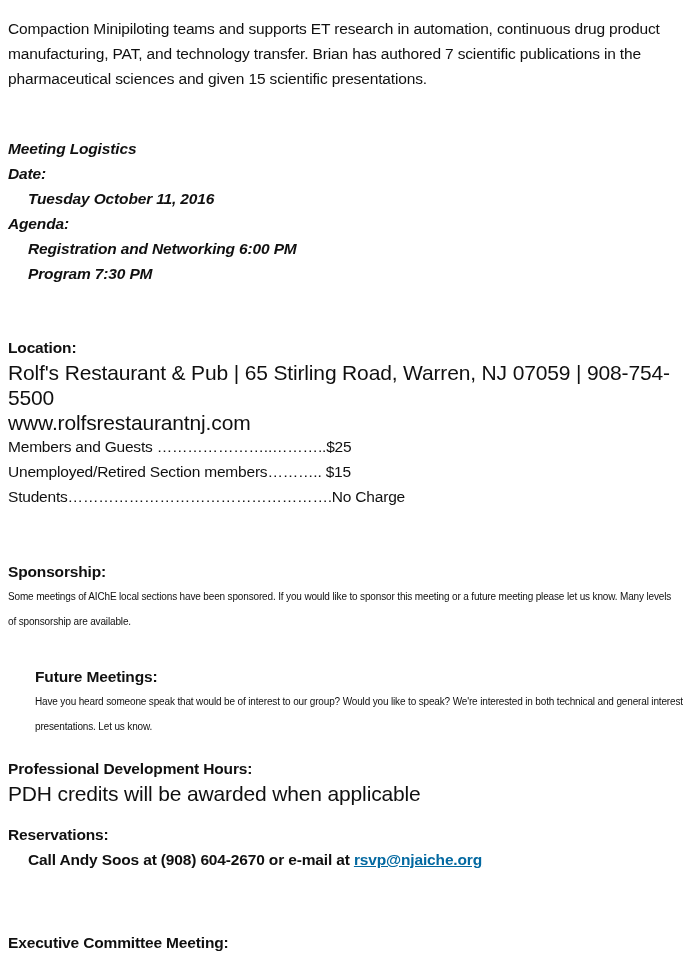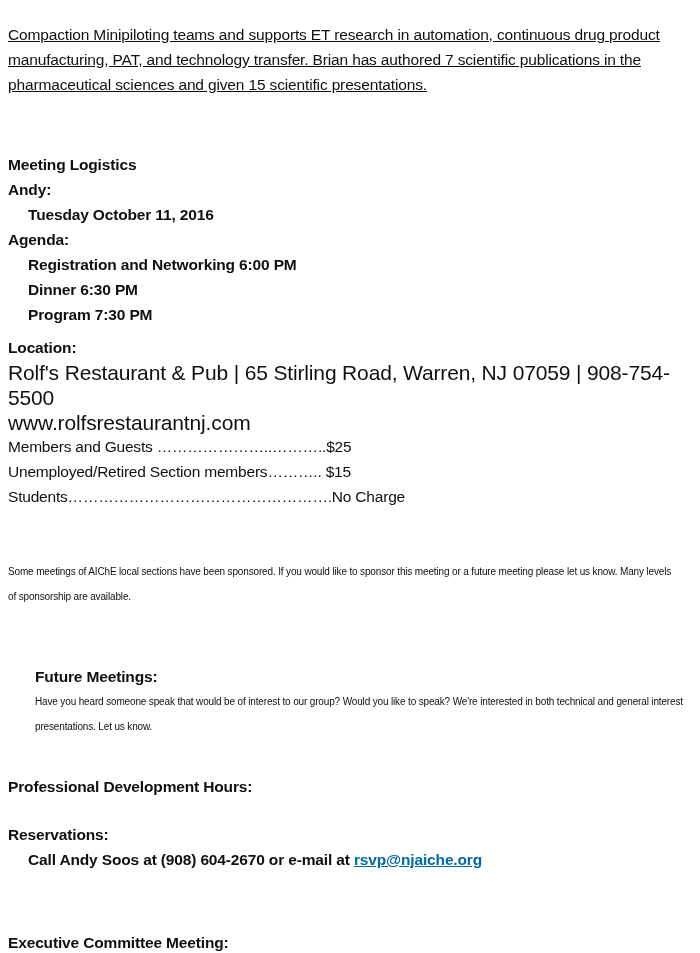--- a/index.html
+++ b/index.html
@@ -23,23 +23,22 @@
     box-sizing: border-box;
   }
   .body-text {
     font-size: 15.5px;
     line-height: 25px;
     letter-spacing: -0.15px;
   }
   .intro {
     position: absolute;
     left: 8px;
-    top: 6px;
+    top: 0;
     width: 668px;
-    text-decoration: underline;
   }
   .block {
     position: absolute;
     left: 8px;
     width: 676px;
   }
   .hd {
     font-weight: bold;
     font-size: 15.5px;
     line-height: 25px;
@@ -65,69 +64,70 @@
     line-height: 25px;
     letter-spacing: -0.2px;
     white-space: pre;
   }
   a.email-link {
     color: #0369a1;
     text-decoration: underline;
     text-underline-offset: 1px;
   }
   
-  #sec-logistics { top: 152px; }
+  #sec-logistics { top: 136px; font-style: italic; }
   #sec-location  { top: 335px; }
   #sec-price     { top: 434px; }
   #sec-sponsor   { top: 559px; }
   #sec-future    { top: 664px; margin-left: 27px; }
-  #sec-pdh       { top: 774px; }
+  #sec-pdh       { top: 756px; }
   #sec-reserv    { top: 822px; }
   #sec-exec      { top: 930px; }
 </style>
 </head>
 <body>
 
 <div class="page">
 
   <p class="intro body-text">Compaction Minipiloting teams and supports ET research in automation, continuous drug product manufacturing, PAT, and technology transfer.  Brian has authored 7 scientific publications in the pharmaceutical sciences and given 15 scientific presentations.</p>
 
   <section class="block" id="sec-logistics">
     <div class="hd">Meeting Logistics</div>
-    <div class="hd">Andy:</div>
+    <div class="hd">Date:</div>
     <div class="hd indent">Tuesday October 11, 2016</div>
     <div class="hd">Agenda:</div>
     <div class="hd indent">Registration and Networking 6:00 PM</div>
-    <div class="hd indent">Dinner 6:30 PM</div>
     <div class="hd indent">Program 7:30 PM</div>
   </section>
 
   <section class="block" id="sec-location">
     <div class="hd">Location:</div>
     <div class="ln">Rolf's Restaurant &amp; Pub | 65 Stirling Road, Warren, NJ 07059 | 908-754-5500</div>
     <div class="ln">www.rolfsrestaurantnj.com</div>
   </section>
 
   <section class="block" id="sec-price">
     <div class="price-line"><span>Members and Guests</span><span> …………………..………..</span><span>$25</span></div>
     <div class="price-line"><span>Unemployed/Retired Section members</span><span>……….. </span><span>$15</span></div>
     <div class="price-line"><span>Students</span><span>…………………………………………….</span><span>No Charge</span></div>
   </section>
 
   <section class="block" id="sec-sponsor">
+    <div class="hd">Sponsorship:</div>
     <div class="para">Some meetings of AIChE local sections have been sponsored. If you would like to sponsor this meeting or a future meeting please let us know. Many levels of sponsorship are available.</div>
   </section>
 
   <section class="block" id="sec-future">
     <div class="hd">Future Meetings:</div>
     <div class="para">Have you heard someone speak that would be of interest to our group? Would you like to speak? We're interested in both technical and general interest presentations. Let us know.</div>
   </section>
 
   <section class="block" id="sec-pdh">
     <div class="hd">Professional Development Hours:</div>
+    <div class="ln">PDH credits will be awarded when applicable</div>
   </section>
 
   <section class="block" id="sec-reserv">
     <div class="hd">Reservations:</div>
     <div class="hd indent"><span>Call Andy Soos at (908) 604-2670 or e-mail at </span><a class="email-link" href="#">rsvp@njaiche.org</a></div>
   </section>
 
   <section class="block" id="sec-exec">
     <div class="hd">Executive Committee Meeting:</div>
   </section>

